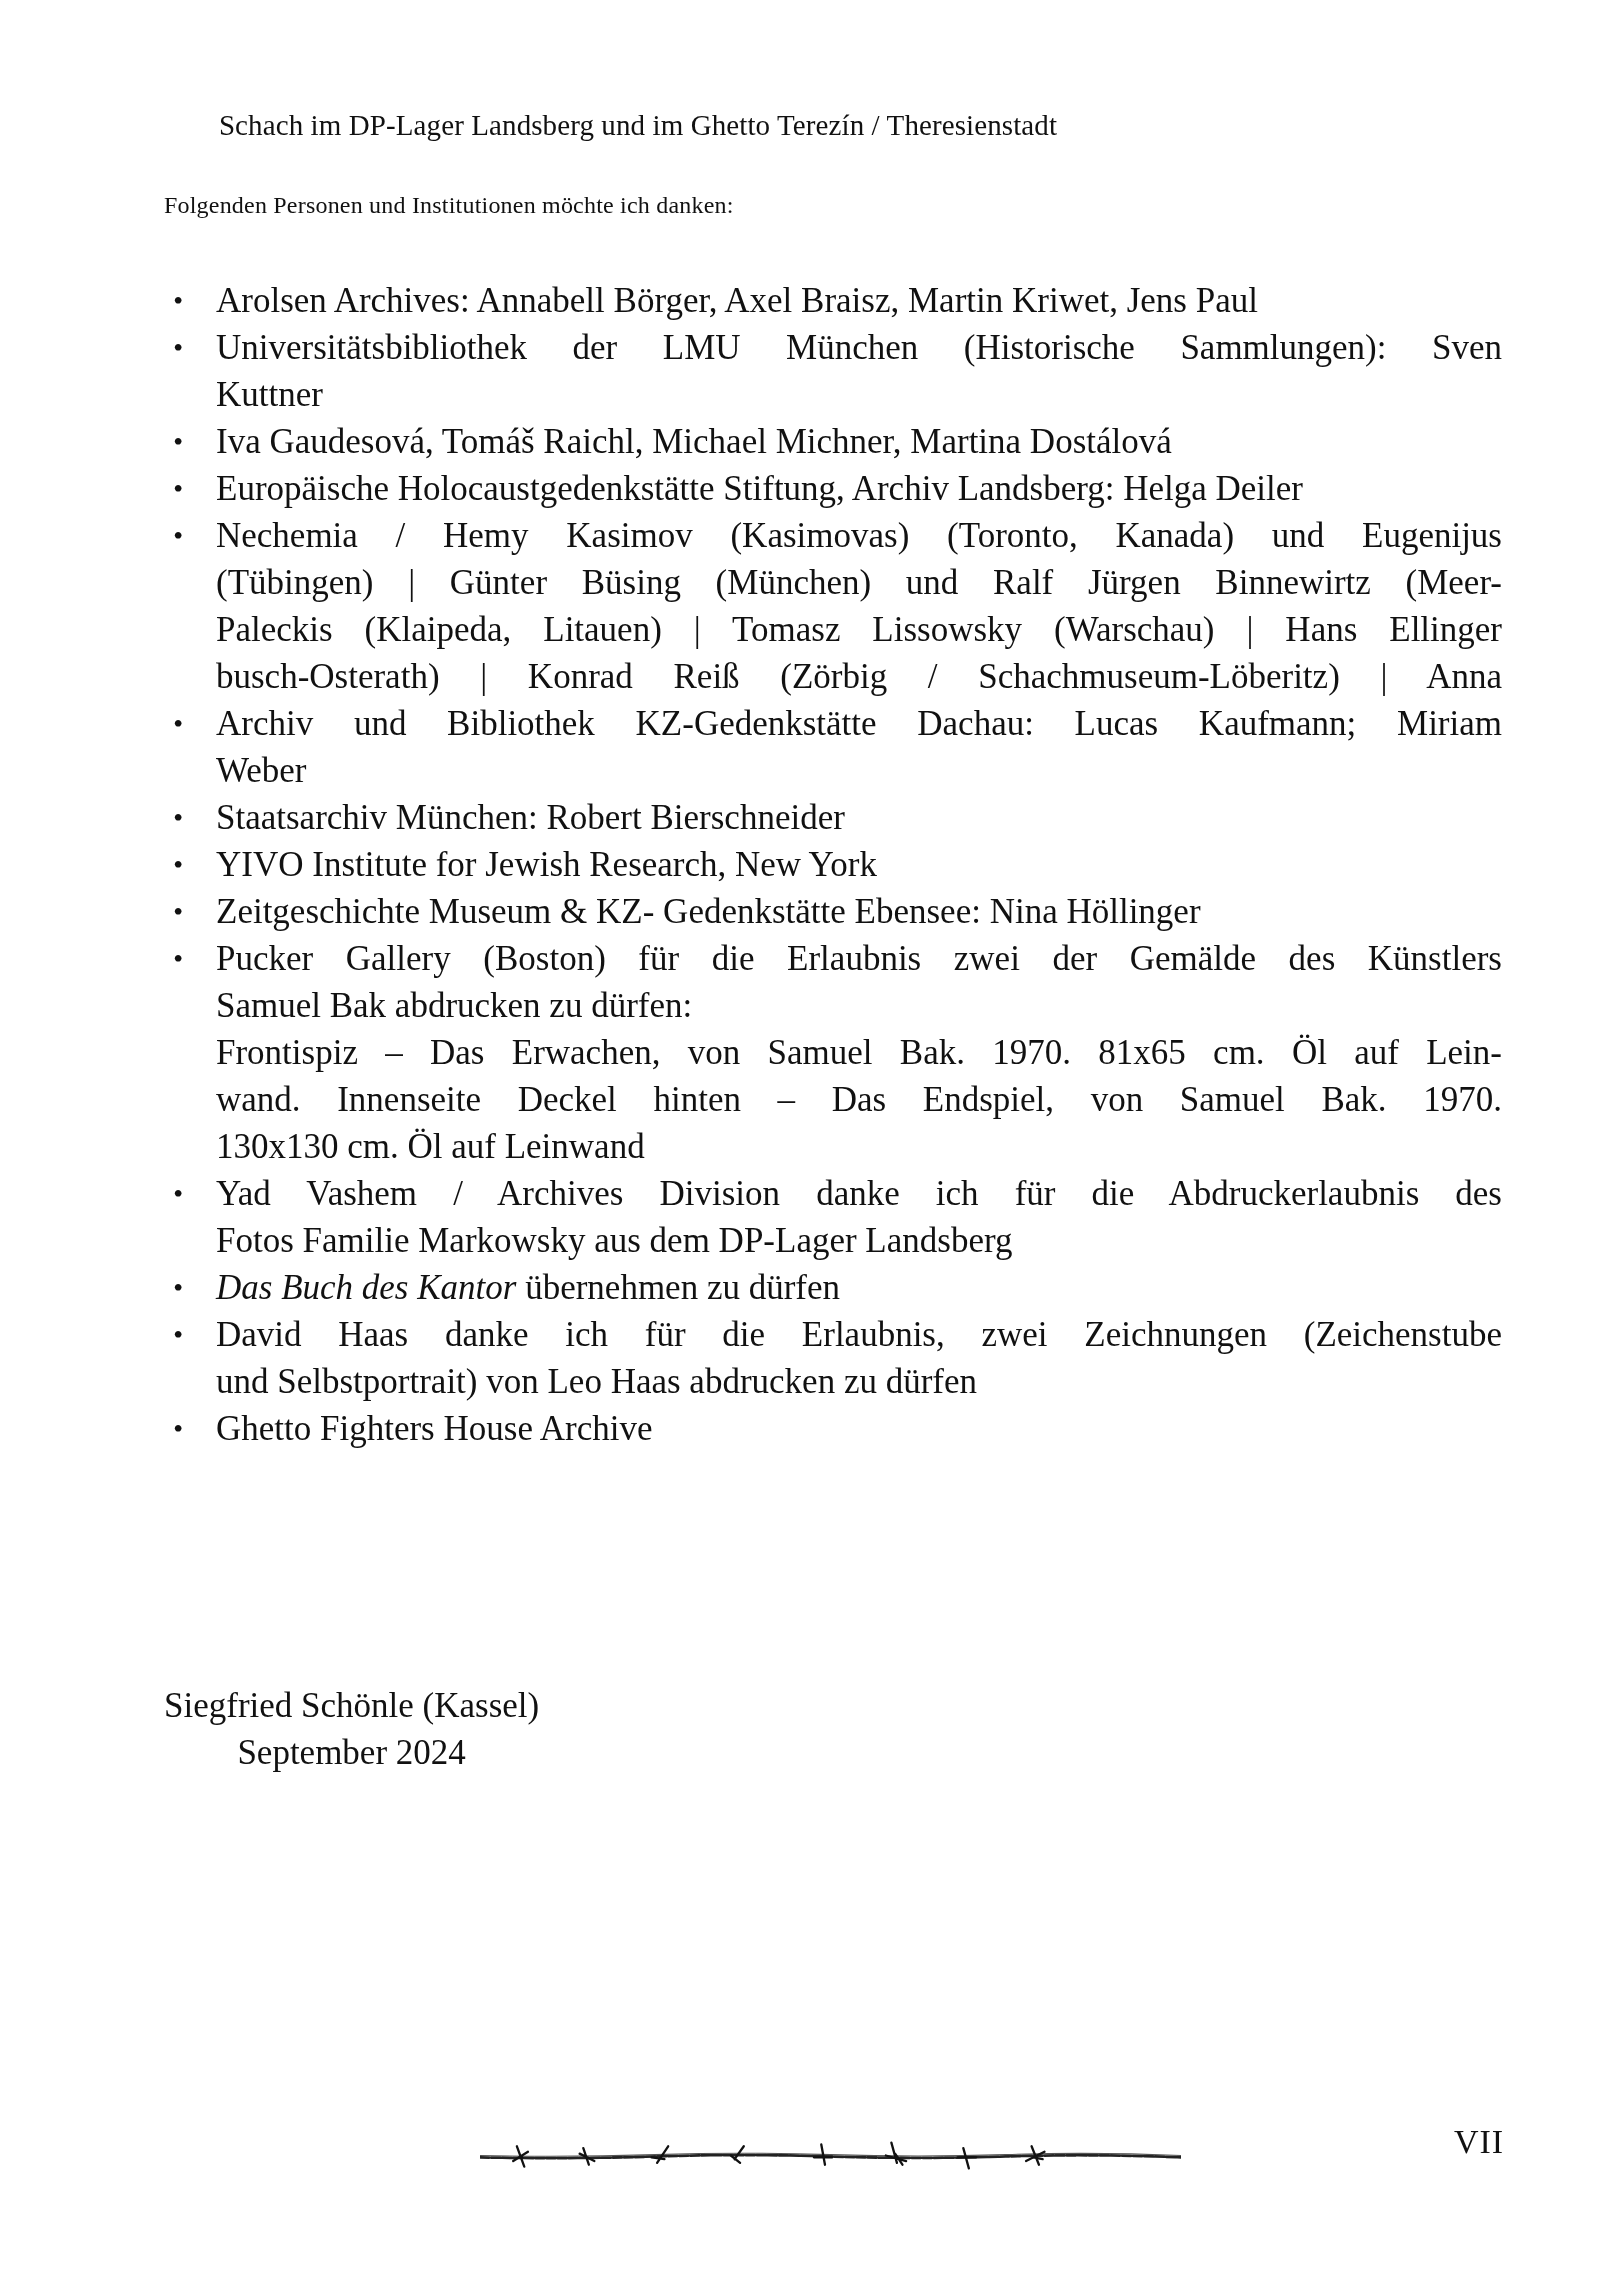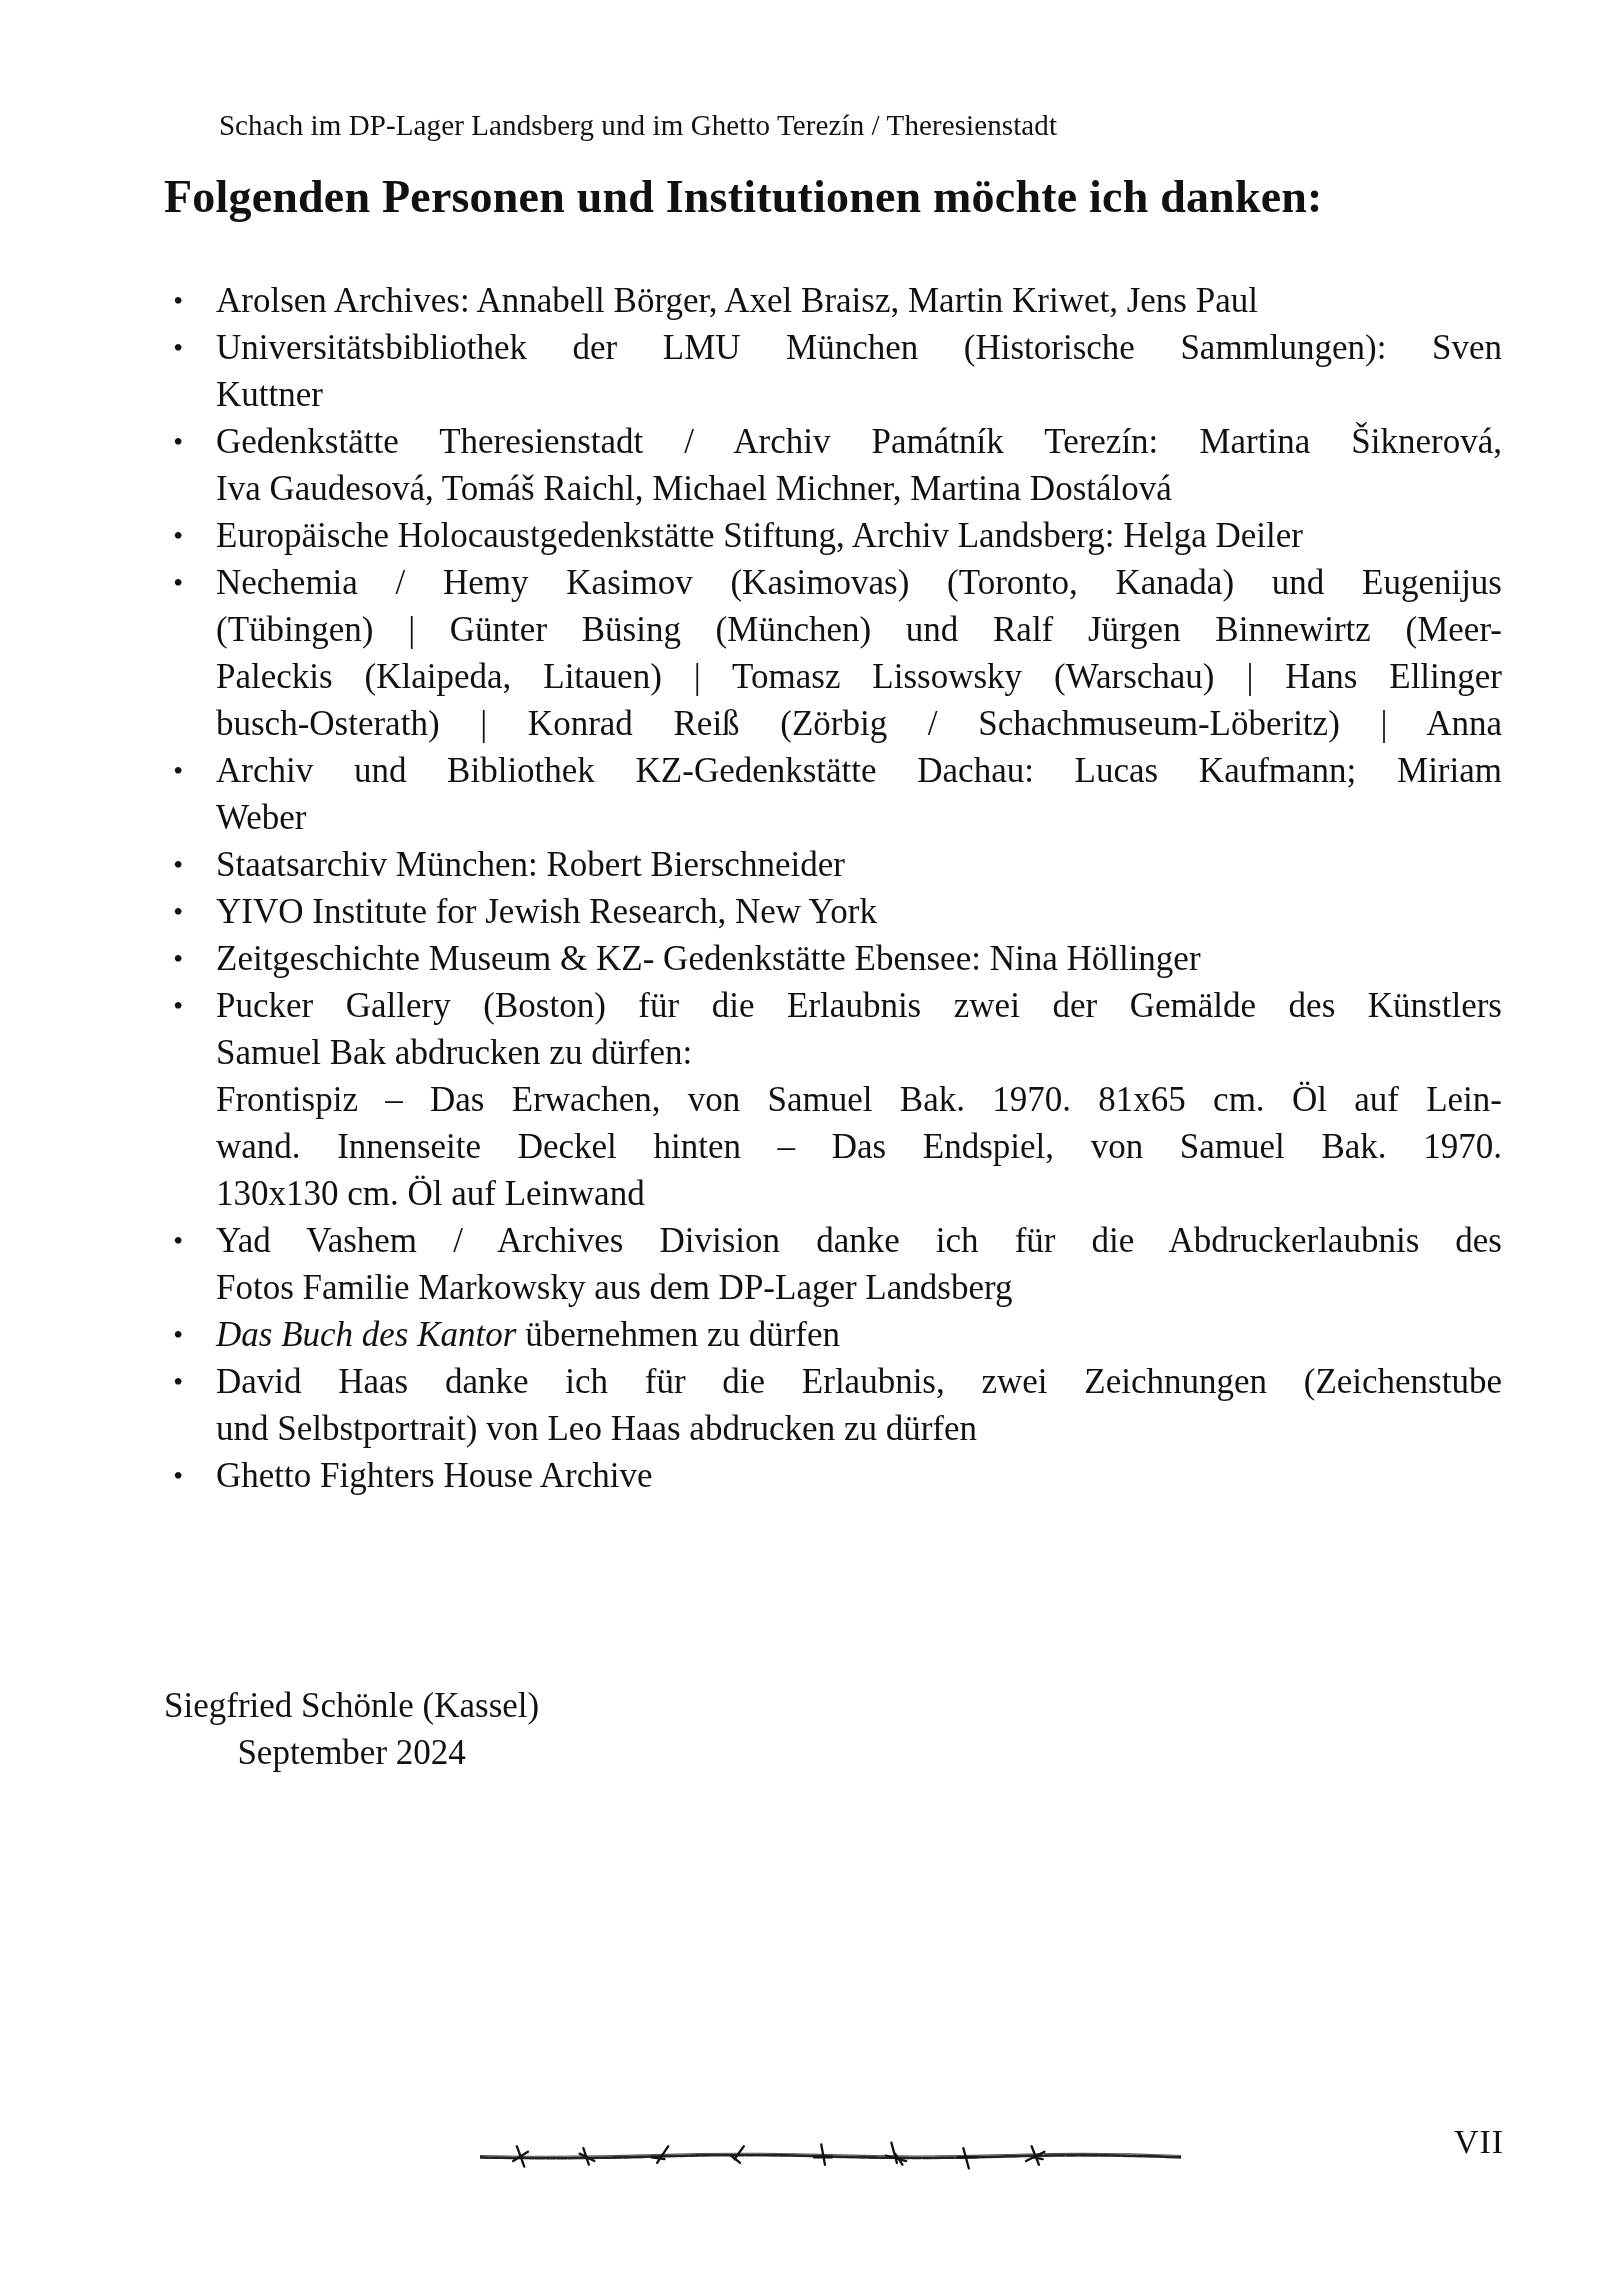--- a/index.html
+++ b/index.html
@@ -19,24 +19,24 @@
       position: absolute;
       top: 109px;
       left: 0;
       width: 1276px;
       text-align: center;
       font-size: 29px;
       letter-spacing: 0.1px;
     }
     .heading {
       position: absolute;
-      top: 170px;
+      top: 192px;
       left: 164px;
-      font-size: 46px;
-      font-weight: bold;
+      font-size: 24px;
+      font-weight: normal;
       letter-spacing: 0.2px;
     }
     .thanks-list {
       position: absolute;
       top: 277px;
       left: 164px;
       width: 1338px;
       margin: 0;
       padding: 0;
       list-style: none;
@@ -100,21 +100,20 @@
     <span class="bullet">•</span>
     <span class="line last">Arolsen Archives: Annabell Börger, Axel Braisz, Martin Kriwet, Jens Paul</span>
   </li>
   <li>
     <span class="bullet">•</span>
     <span class="line">Universitätsbibliothek der LMU München (Historische Sammlungen): Sven</span>
     <span class="line last">Kuttner</span>
   </li>
   <li>
     <span class="bullet">•</span>
-    <span class="line">Gedenkstätte Theresienstadt / Archiv Památník Terezín: Martina Šiknerová,</span>
     <span class="line last">Iva Gaudesová, Tomáš Raichl, Michael Michner, Martina Dostálová</span>
   </li>
   <li>
     <span class="bullet">•</span>
     <span class="line last">Europäische Holocaustgedenkstätte Stiftung, Archiv Landsberg: Helga Deiler</span>
   </li>
   <li>
     <span class="bullet">•</span>
     <span class="line">Nechemia / Hemy Kasimov (Kasimovas) (Toronto, Kanada) und Eugenijus</span>
     <span class="line">(Tübingen) | Günter Büsing (München) und Ralf Jürgen Binnewirtz (Meer-</span>

